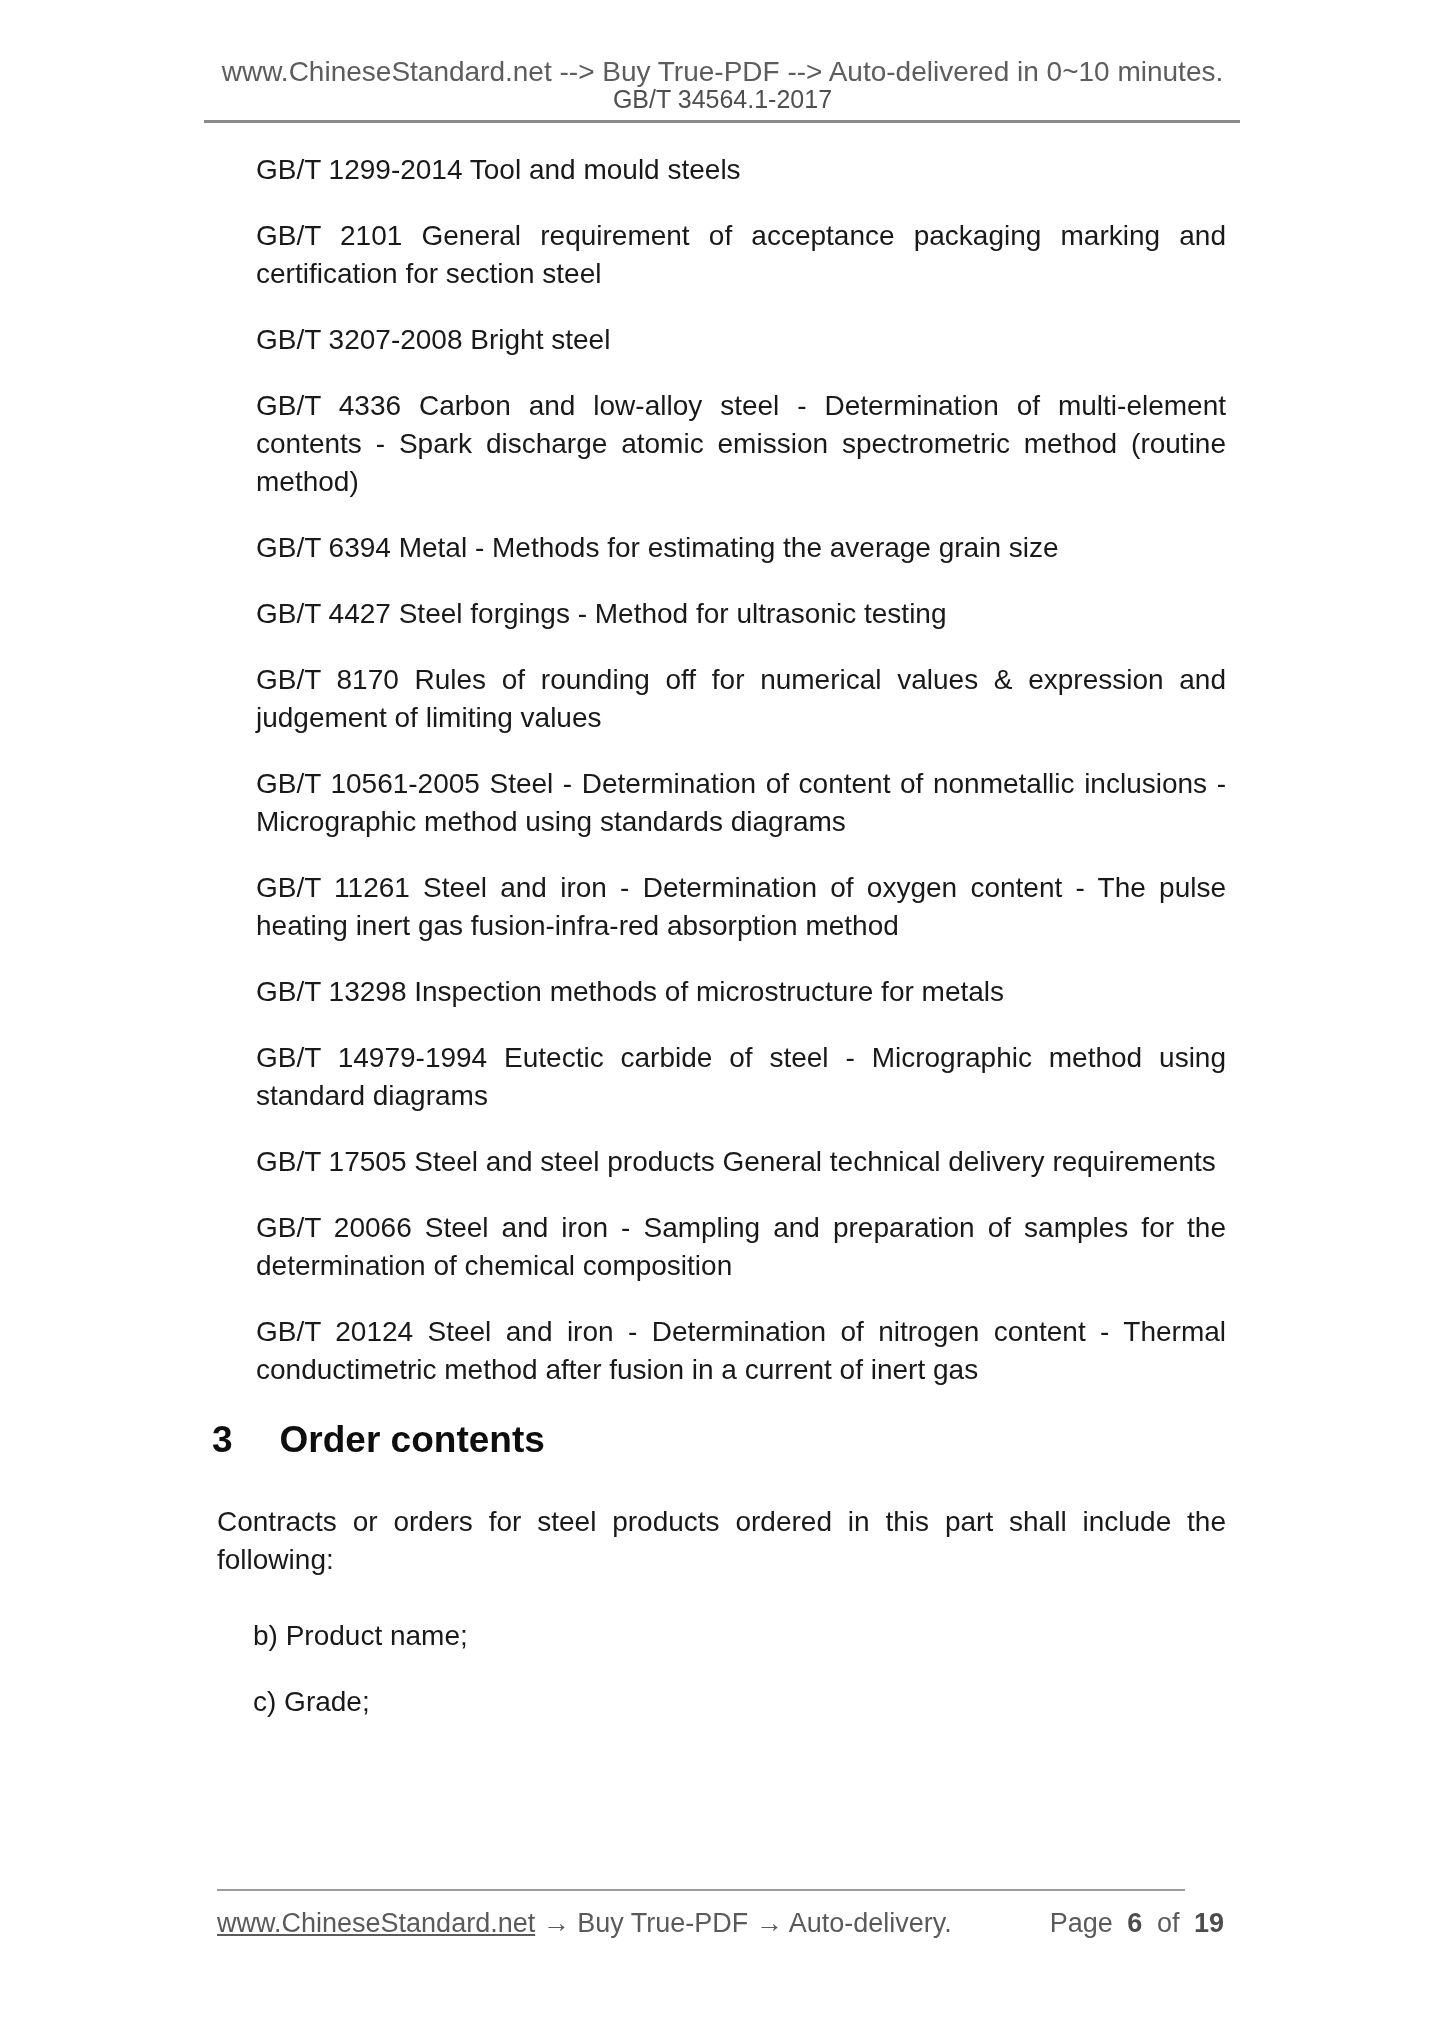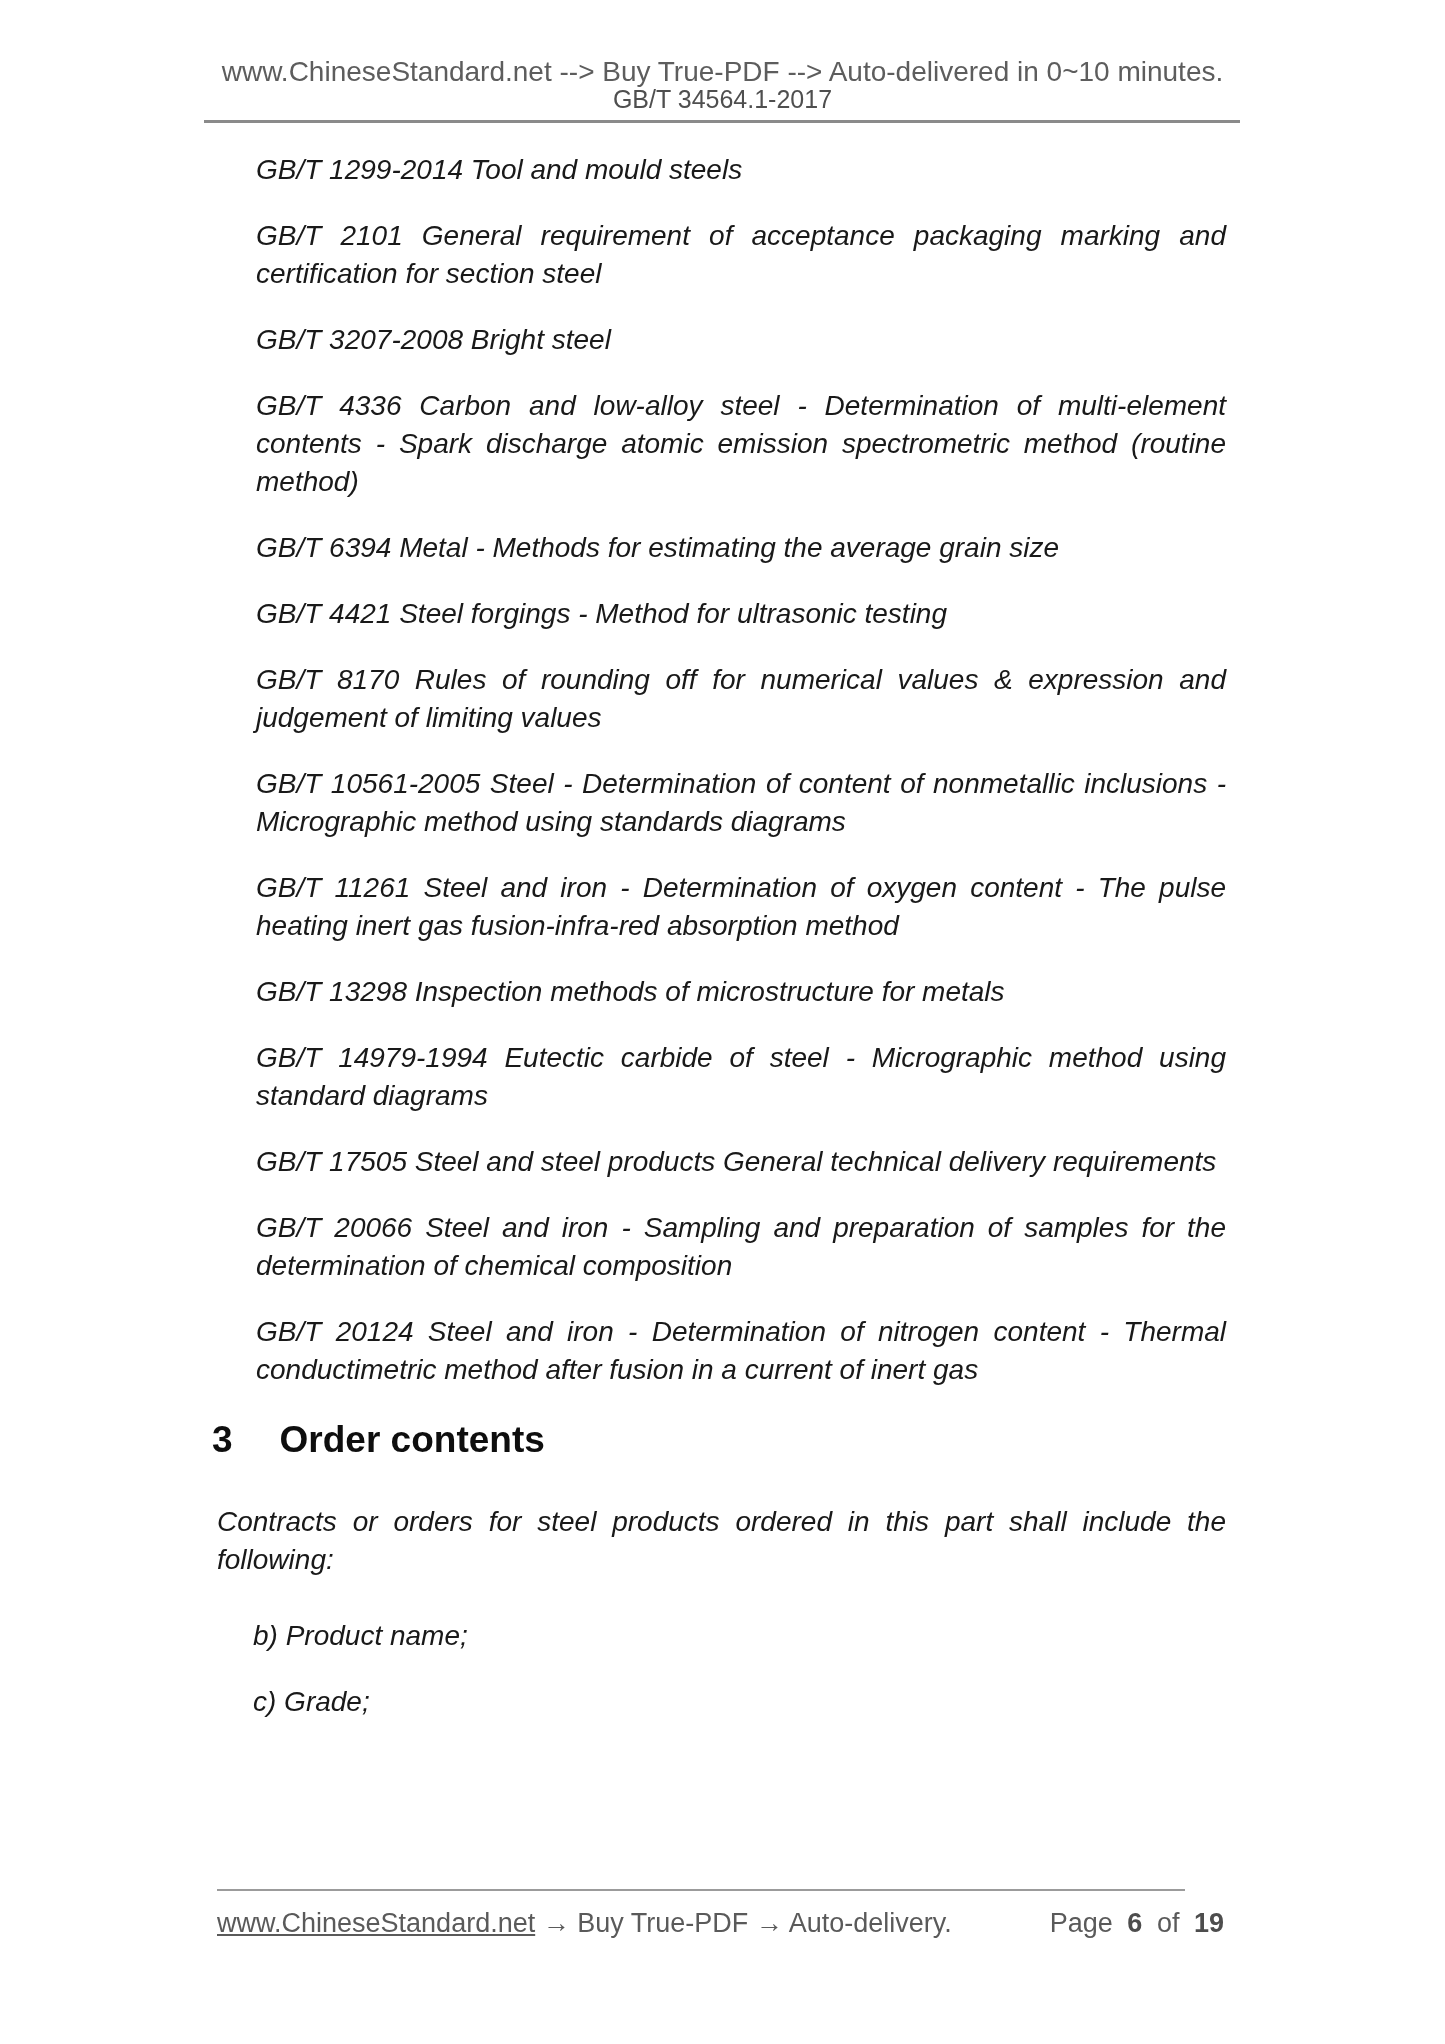--- a/index.html
+++ b/index.html
@@ -28,21 +28,21 @@
   }
   .hdr-rule {
     position: absolute; top: 120px; left: 204px; width: 1036px;
     border-top: 3px solid #8a8a8a;
   }
   
   main {
     position: absolute; top: 151px; left: 206px; width: 1034px;
     font-size: 28px; line-height: 38px;
   }
-  p { margin: 0; font-style: italic; }
+  p { margin: 0; }
   .ref {
     text-align: justify;
     margin: 0 14px 28px 50px;
   }
   h2.section-heading {
     font-size: 37px; line-height: 46px; font-weight: bold;
     color: #0e0e0e;
     margin: 22px 0 40px 6px;
   }
   h2.section-heading .sec-num { margin-right: 47px; }
@@ -83,21 +83,21 @@
       <p class="ref">GB/T 1299-2014 Tool and mould steels</p>
 
       <p class="ref">GB/T 2101 General requirement of acceptance packaging marking and certification for section steel</p>
 
       <p class="ref">GB/T 3207-2008 Bright steel</p>
 
       <p class="ref">GB/T 4336 Carbon and low-alloy steel - Determination of multi-element contents - Spark discharge atomic emission spectrometric method (routine method)</p>
 
       <p class="ref">GB/T 6394 Metal - Methods for estimating the average grain size</p>
 
-      <p class="ref">GB/T 4421 Steel forgings - Method for ultrasonic testing</p>
+      <p class="ref">GB/T 4427 Steel forgings - Method for ultrasonic testing</p>
 
       <p class="ref">GB/T 8170 Rules of rounding off for numerical values &amp; expression and judgement of limiting values</p>
 
       <p class="ref">GB/T 10561-2005 Steel - Determination of content of nonmetallic inclusions - Micrographic method using standards diagrams</p>
 
       <p class="ref">GB/T 11261 Steel and iron - Determination of oxygen content - The pulse heating inert gas fusion-infra-red absorption method</p>
 
       <p class="ref">GB/T 13298 Inspection methods of microstructure for metals</p>
 
       <p class="ref">GB/T 14979-1994 Eutectic carbide of steel - Micrographic method using standard diagrams</p>

